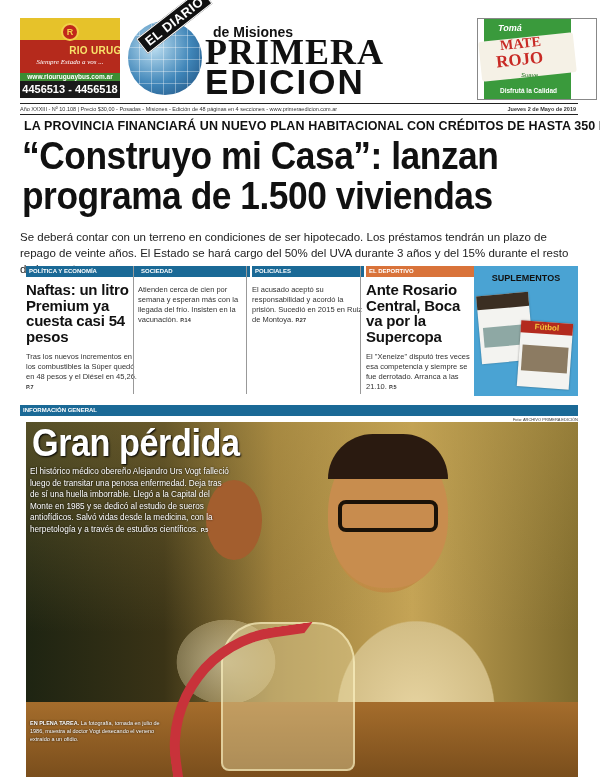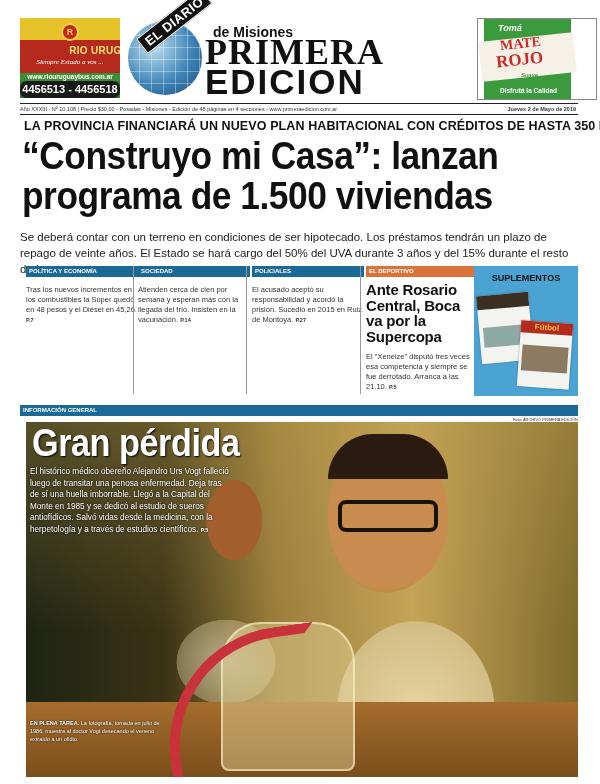--- a/index.html
+++ b/index.html
@@ -5,21 +5,21 @@
   html,body{margin:0;padding:0;background:#fff;}
   body{width:600px;height:784px;position:relative;overflow:hidden;font-family:"Liberation Sans",sans-serif;color:#111;}
   .abs{position:absolute;}
   
   .ad-left{left:20px;top:18px;width:100px;height:80px;background:#2e7a2e;overflow:hidden;}
   .ad-left .top{height:55px;background:linear-gradient(#e6c22a 0,#e6c22a 22px,#b52a1c 22px);position:relative;}
   .ad-left .emblem{position:absolute;left:41px;top:5px;width:18px;height:18px;border-radius:50%;background:#c1271b;border:2px solid #f3d04a;box-sizing:border-box;color:#f3d04a;font-size:9px;text-align:center;line-height:14px;font-weight:bold;}
   .ad-left .brand{position:absolute;top:27px;width:100%;text-align:center;font-weight:bold;font-size:10px;color:#f8e36a;letter-spacing:.3px;margin-left:36px;}
   .ad-left .slogan{position:absolute;top:40px;width:100%;text-align:center;font-family:"Liberation Serif",serif;font-style:italic;font-size:7px;color:#fff;}
   .ad-left .url{height:8px;font-size:6.5px;color:#fff;text-align:center;font-weight:bold;line-height:8px;background:#3c8d33;}
-  .ad-left .phone{height:17px;background:#1a1a1a;color:#fff;font-weight:bold;font-size:11px;text-align:center;line-height:17px;border-radius:7px;}
+  .ad-left .phone{height:17px;background:#1a1a1a;color:#fff;font-weight:bold;font-size:11px;text-align:center;line-height:17px;}
   .ad-right{left:477px;top:18px;width:120px;height:82px;background:#fff;border:1px solid #888;box-sizing:border-box;overflow:hidden;}
   .ad-right .band{position:absolute;left:6px;top:0;width:87px;height:82px;background:#3a9a3c;}
   .ad-right .toma{position:absolute;left:20px;top:4px;font-style:italic;font-weight:bold;font-size:9px;color:#fff;}
   .ad-right .scroll{position:absolute;left:2px;top:18px;width:95px;height:40px;background:#f5f1e6;transform:rotate(-6deg);border-radius:3px;}
   .ad-right .mate{position:absolute;left:22px;top:18px;font-family:"Liberation Serif",serif;font-weight:bold;font-size:14px;color:#c82a25;transform:rotate(-6deg);line-height:14px;}
   .ad-right .rojo{position:absolute;left:18px;top:32px;font-family:"Liberation Serif",serif;font-weight:bold;font-size:17px;color:#c82a25;transform:rotate(-6deg);line-height:17px;}
   .ad-right .suave{position:absolute;left:43px;top:53px;font-style:italic;font-size:6px;color:#2a7a2a;}
   .ad-right .disfruta{position:absolute;left:22px;top:68px;font-size:6.5px;color:#fff;font-weight:bold;}
   
   .globe{left:128px;top:21px;width:74px;height:74px;border-radius:50%;background:radial-gradient(circle at 35% 35%,#bfe0f2,#3f85b8 55%,#1b4a78);overflow:hidden;}
@@ -115,20 +115,21 @@
   <div>“Construyo mi Casa”: lanzan</div>
   <div>programa de 1.500 viviendas</div>
 </div>
 <div class="abs deck">
   <span>Se deberá contar con un terreno en condiciones de ser hipotecado. Los préstamos tendrán un plazo de repago de veinte años. El Estado se hará cargo del 50% del UVA durante 3 años y del 15% durante el resto de las cuotas.</span>
   <span class="pg">P.2-3-4</span>
 </div>
 
 <div class="abs col" style="left:26px;">
   <div class="tag" style="background:#1a6996;">Política y Economía</div>
+  <div class="title">Naftas: un litro Premium ya cuesta casi 54 pesos</div>
   <div class="body"><span>Tras los nuevos incrementos en los combustibles la Súper quedó en 48 pesos y el Diésel en 45,26.</span> <span class="pg">P.7</span></div>
 </div>
 <div class="abs vdiv" style="left:133px;"></div>
 
 <div class="abs col" style="left:138px;">
   <div class="tag" style="background:#1a6996;">Sociedad</div>
   <div class="body"><span>Atienden cerca de cien por semana y esperan más con la llegada del frío. Insisten en la vacunación.</span> <span class="pg">P.14</span></div>
 </div>
 <div class="abs vdiv" style="left:246px;"></div>
 

